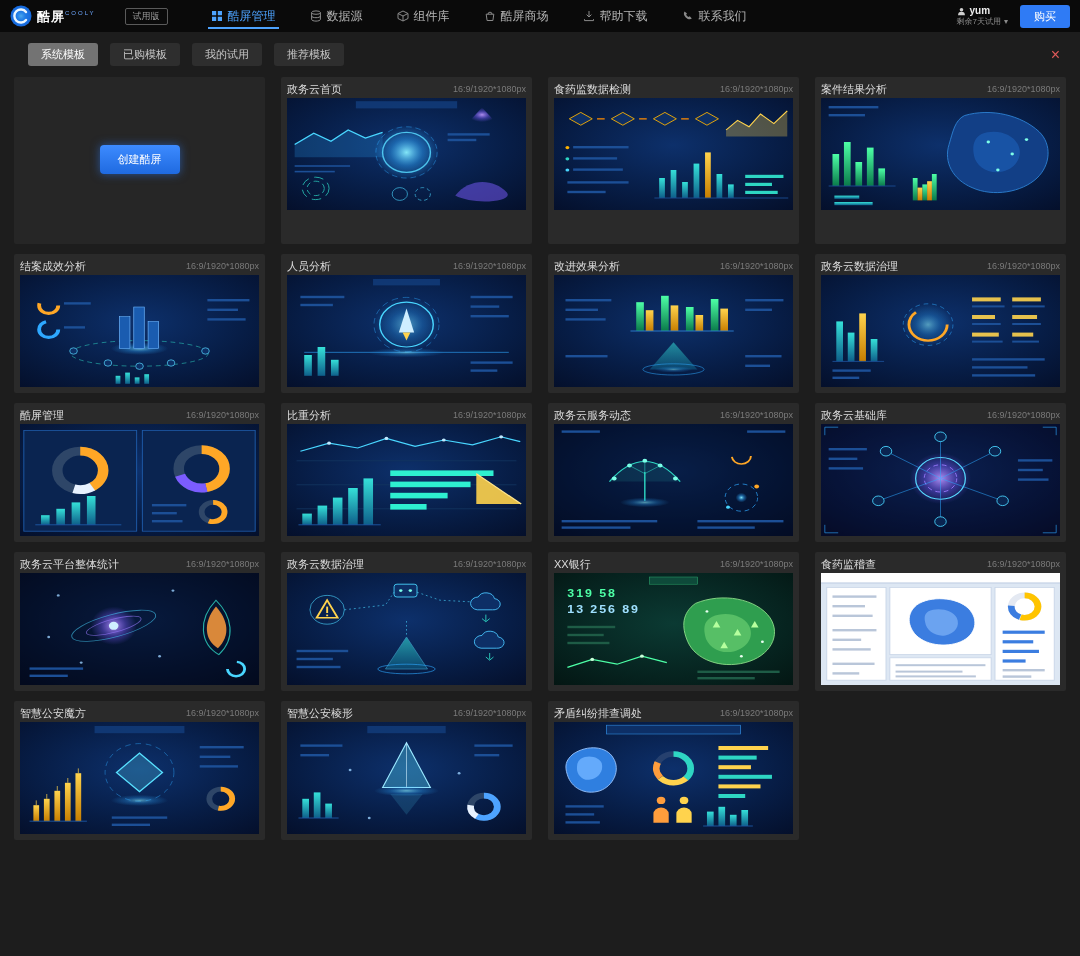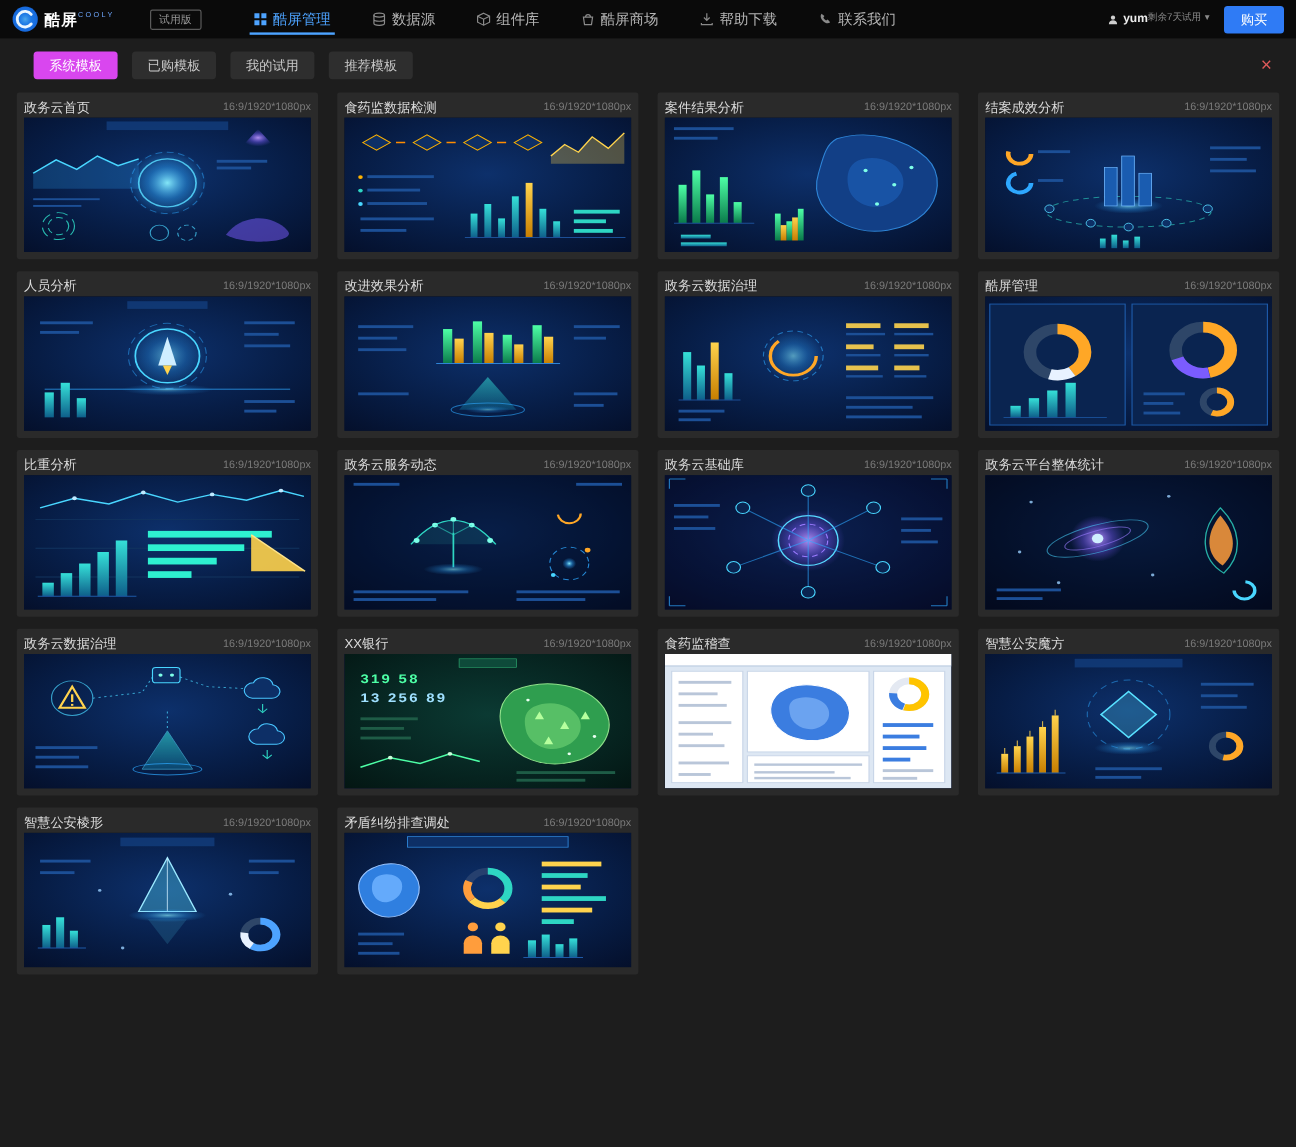--- a/index.html
+++ b/index.html
@@ -14,30 +14,30 @@
   .logo-name{color:#fff;font-weight:bold;font-size:13px;letter-spacing:1px}
   .logo-sub{color:#6fa8ff;font-size:6px;letter-spacing:2px}
   .trial-badge{border:1px solid #5a5a5a;color:#9a9a9a;font-size:9px;padding:1px 7px;border-radius:2px;margin-left:24px}
   .nav{display:flex;margin-left:26px;height:25px}
   .nav-item{display:flex;align-items:center;gap:5px;color:#b5b5b5;font-size:12px;padding:0 17px;position:relative;cursor:pointer;white-space:nowrap}
   .nav-item svg{width:12px;height:12px;color:#8a8a8a}
   .nav-item.active{color:#4da3ff}
   .nav-item.active svg{color:#4da3ff}
   .nav-item.active::after{content:"";position:absolute;left:14px;right:14px;bottom:0;height:2px;background:#4da3ff}
   .topbar-right{margin-left:auto;display:flex;align-items:center;gap:12px}
-  .user-block{display:flex;flex-direction:row;align-items:flex-start;line-height:1.2;cursor:pointer}
+  .user-block{display:flex;flex-direction:column;align-items:flex-start;line-height:1.2;cursor:pointer}
   .user-name{color:#ededed;font-size:10px;font-weight:bold;display:flex;align-items:center;gap:4px}
   .user-name svg{width:9px;height:9px;color:#cfcfcf}
   .user-sub{color:#8a8a8a;font-size:8px;display:flex;gap:3px}
   .buy-btn{background:#2f7bf5;color:#fff;font-size:11px;padding:4px 14px;border-radius:3px;border:none;cursor:pointer}
 
   
   .tabs-row{display:flex;align-items:center;gap:12px;padding:11px 16px 7px 28px}
   .tab{font-size:11px;padding:4px 13px;border-radius:3px;background:#2e2e2e;color:#c8c8c8;cursor:pointer;white-space:nowrap}
-  .tab.active{background:#d946ef;color:#fff}
+  .tab.active{background:#737373;color:#fff}
   .close-x{margin-left:auto;color:#e05a5a;font-size:16px;line-height:1;cursor:pointer;padding:0 4px}
 
   
   .grid{display:grid;grid-template-columns:repeat(4,1fr);gap:10px 16px;padding:4px 14px 10px}
   .card{background:#2a2a2a;border-radius:2px;padding:3px 6px 6px;cursor:pointer}
   .card-head{display:flex;justify-content:space-between;align-items:center;height:18px}
   .card-title{color:#dcdcdc;font-size:11px;white-space:nowrap;overflow:hidden}
   .card-size{color:#7a7a7a;font-size:9px;white-space:nowrap}
   .preview{height:112px;background:#04102b;overflow:hidden;position:relative}
   .preview svg{width:100%;height:100%;display:block}
@@ -162,20 +162,23 @@
 <div class="tabs-row">
   <span class="tab active">系统模板</span>
   <span class="tab">已购模板</span>
   <span class="tab">我的试用</span>
   <span class="tab">推荐模板</span>
   <span class="close-x">×</span>
 </div>
 
 <div class="grid">
 
+  <div class="card create-card">
+    <button class="create-btn">创建酷屏</button>
+  </div>
 
   <div class="card">
     <div class="card-head">
         <span class="card-title">政务云首页</span>
         <span class="card-size">16:9/1920*1080px</span>
       </div>
     <div class="preview">
       <svg viewBox="0 0 250 140" preserveAspectRatio="none">
         <rect width="250" height="140" fill="url(#pvBg)"></rect>
         <rect x="72" y="4" width="106" height="9" fill="#123c7a" opacity=".85"></rect>

